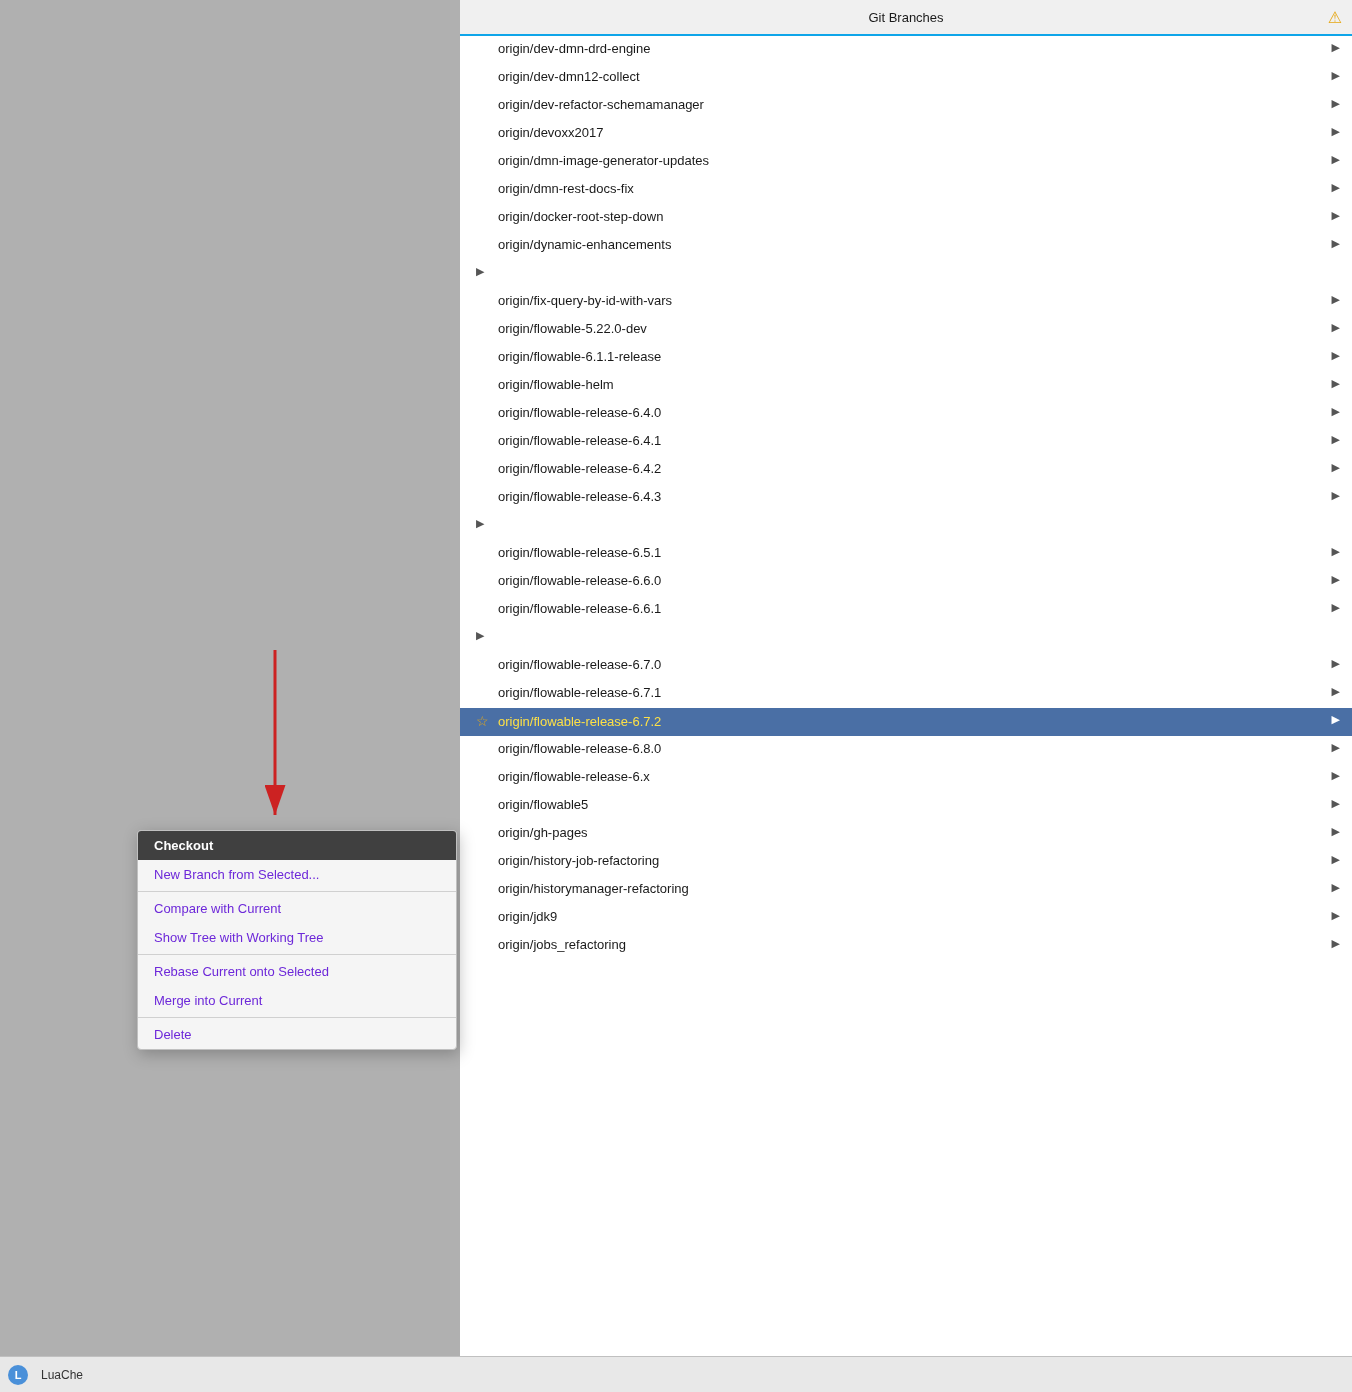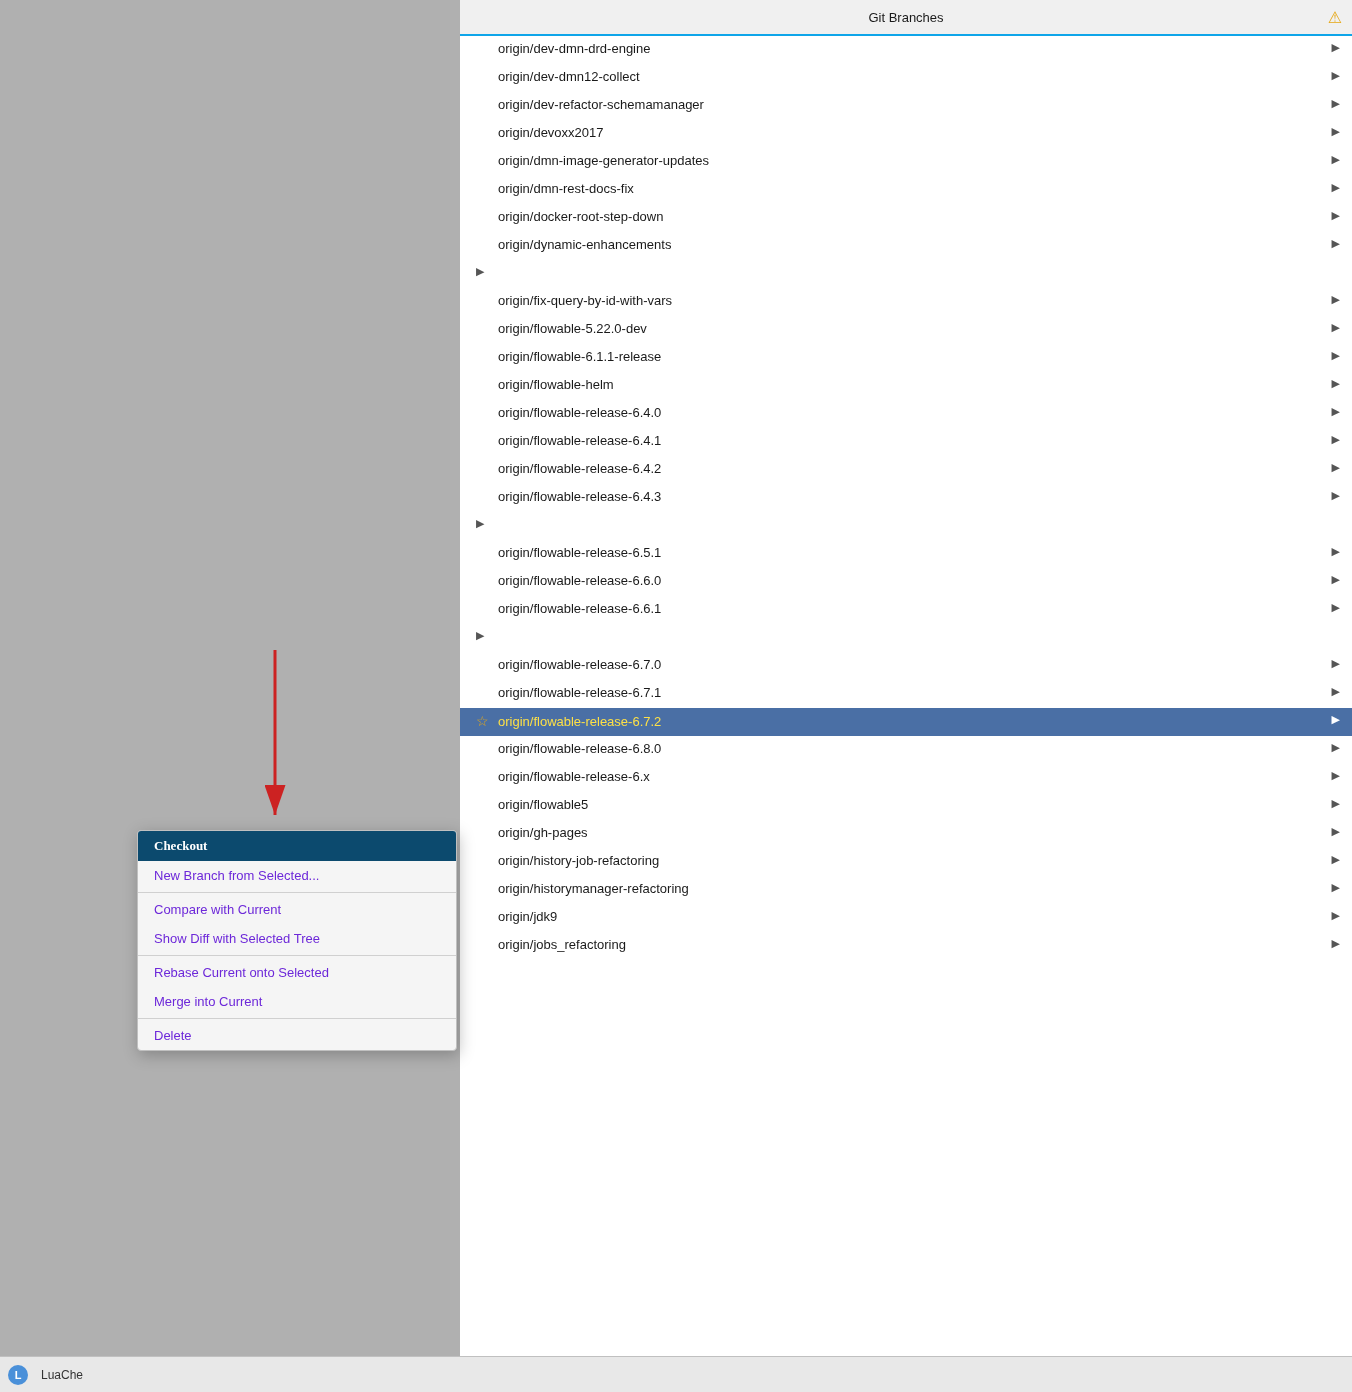--- a/index.html
+++ b/index.html
@@ -122,24 +122,23 @@
     }
 
     .context-menu-item {
       padding: 7px 16px;
       font-size: 13px;
       color: #6d28d9;
       cursor: pointer;
     }
 
     .context-menu-item.highlighted {
-      background: #0c4a6e;
+      background: #404040;
       color: #ffffff;
       font-weight: 600;
-      font-family: Liberation Serif, serif;
     }
 
     .context-menu-separator {
       height: 1px;
       background: #d0d0d0;
       margin: 2px 0;
     }
 
     
     .arrow-pointer {
@@ -428,21 +427,21 @@
     </defs>
     <line x1="30" y1="10" x2="30" y2="175" stroke="#cc2222" stroke-width="3" marker-end="url(#arrowhead)"></line>
   </svg>
 </div>
 
 <div class="context-menu" id="context-menu">
 <div class="context-menu-item highlighted">Checkout</div>
     <div class="context-menu-item">New Branch from Selected...</div>
     <div class="context-menu-separator"></div>
     <div class="context-menu-item">Compare with Current</div>
-    <div class="context-menu-item">Show Diff with Selected Tree</div>
+    <div class="context-menu-item">Show Tree with Working Tree</div>
     <div class="context-menu-separator"></div>
     <div class="context-menu-item">Rebase Current onto Selected</div>
     <div class="context-menu-item">Merge into Current</div>
     <div class="context-menu-separator"></div>
     <div class="context-menu-item">Delete</div>
   </div>
 
 <div class="bottom-bar">
   <div class="bottom-bar-icon">
     <span>L</span>

